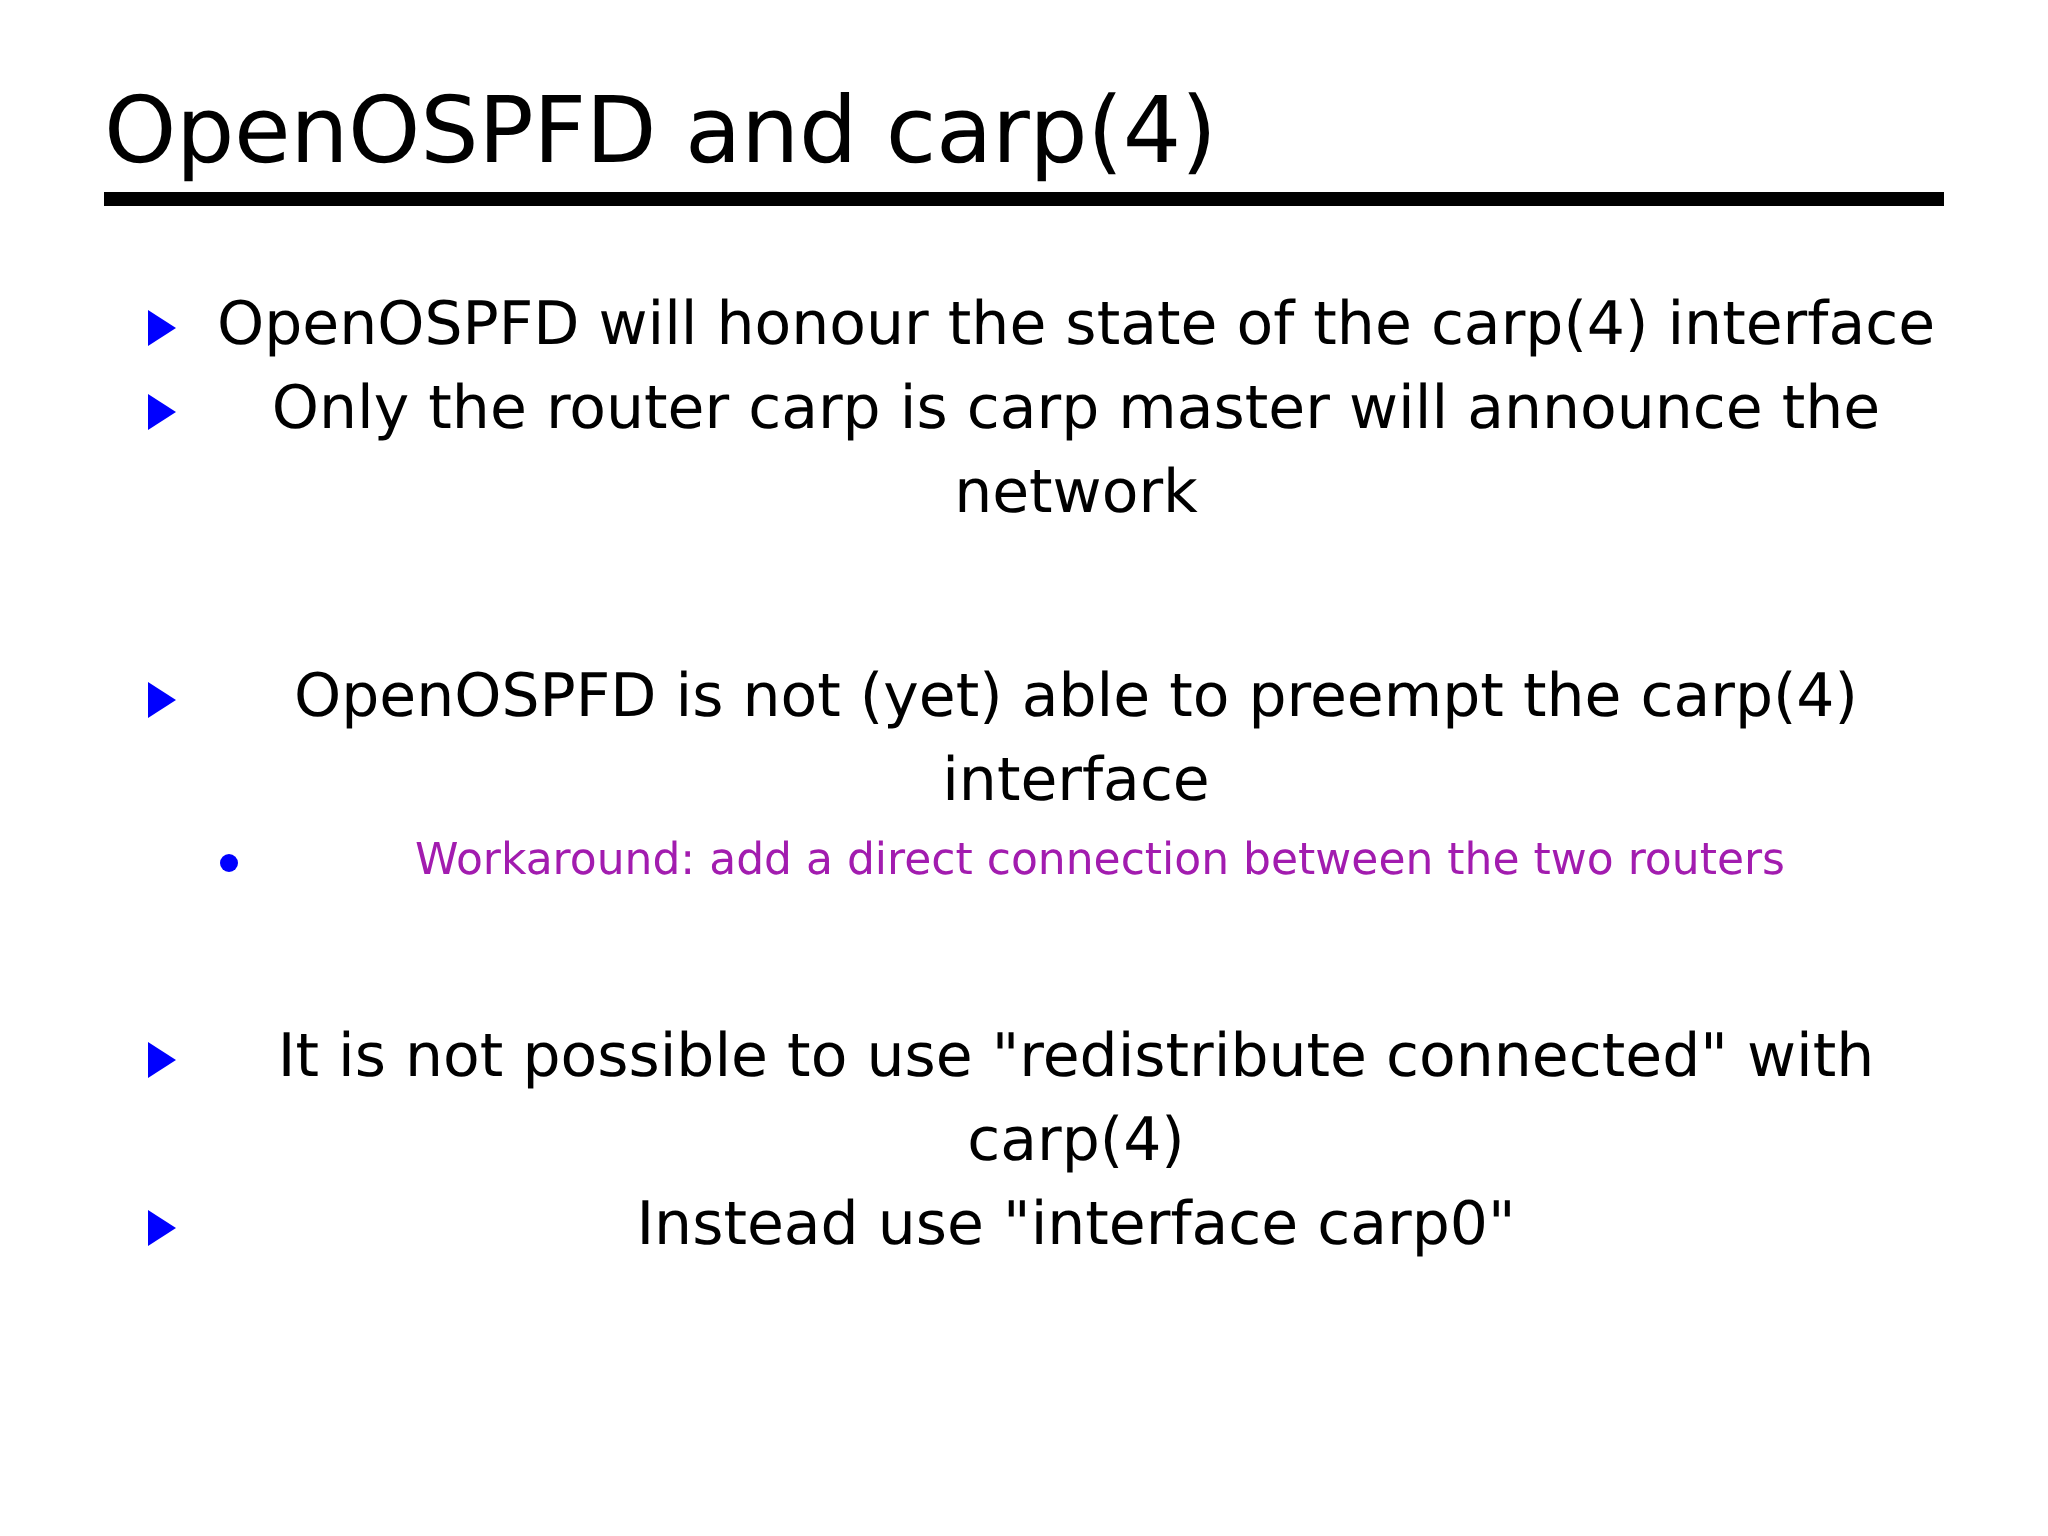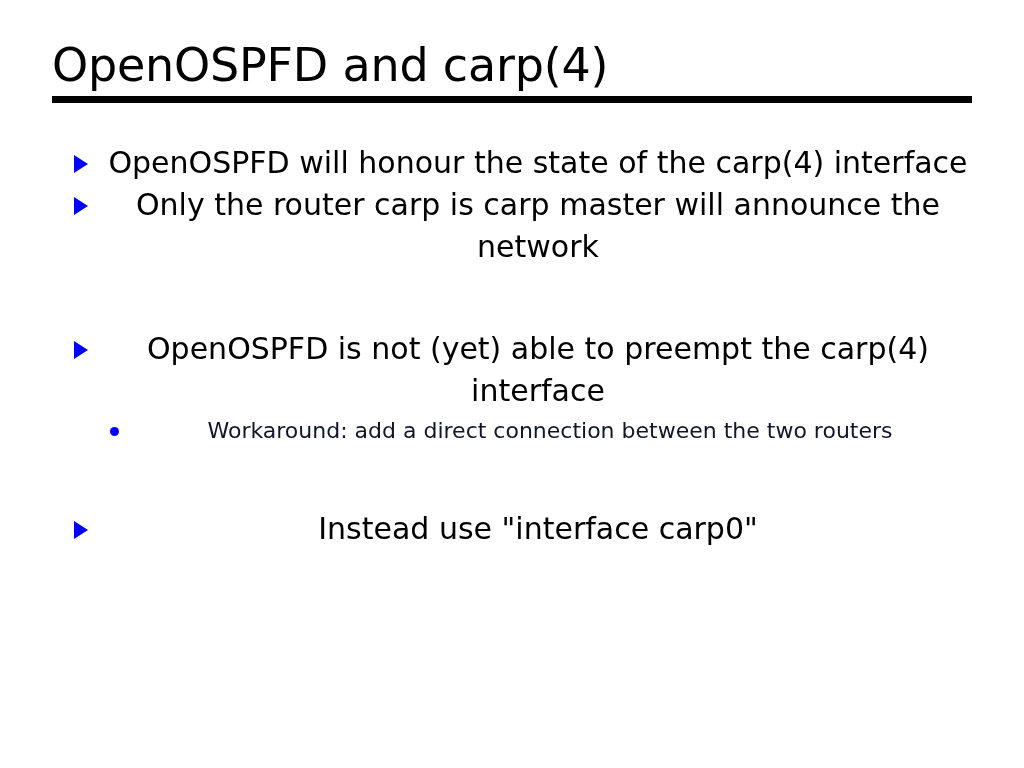--- a/index.html
+++ b/index.html
@@ -101,21 +101,21 @@
     list-style: none;
     margin: 2px 0 0 0;
     padding: 0;
   }
   li.l2 {
     position: relative;
     padding-left: 22px;
     margin-left: 2px;
     font-size: 22px;
     line-height: 34px;
-    color: #0f172a;
+    color: #a21caf;
   }
   li.l2 > .dot {
     position: absolute;
     left: 2px;
     top: 13px;
     width: 9px;
     height: 9px;
     border-radius: 50%;
     background: #0000ff;
   }
@@ -160,19 +160,23 @@
             </li>
           </ul>
         </li>
       </ul>
     </div>
 
     <div class="group gap-before">
       <ul class="bullets">
         <li class="l1">
           <span class="tri"></span>
+          <span class="txt">It is not possible to use "redistribute connected" with carp(4)</span>
+        </li>
+        <li class="l1">
+          <span class="tri"></span>
           <span class="txt">Instead use "interface carp0"</span>
         </li>
       </ul>
     </div>
 
   </div>
 </div>
 
 </body></html>

